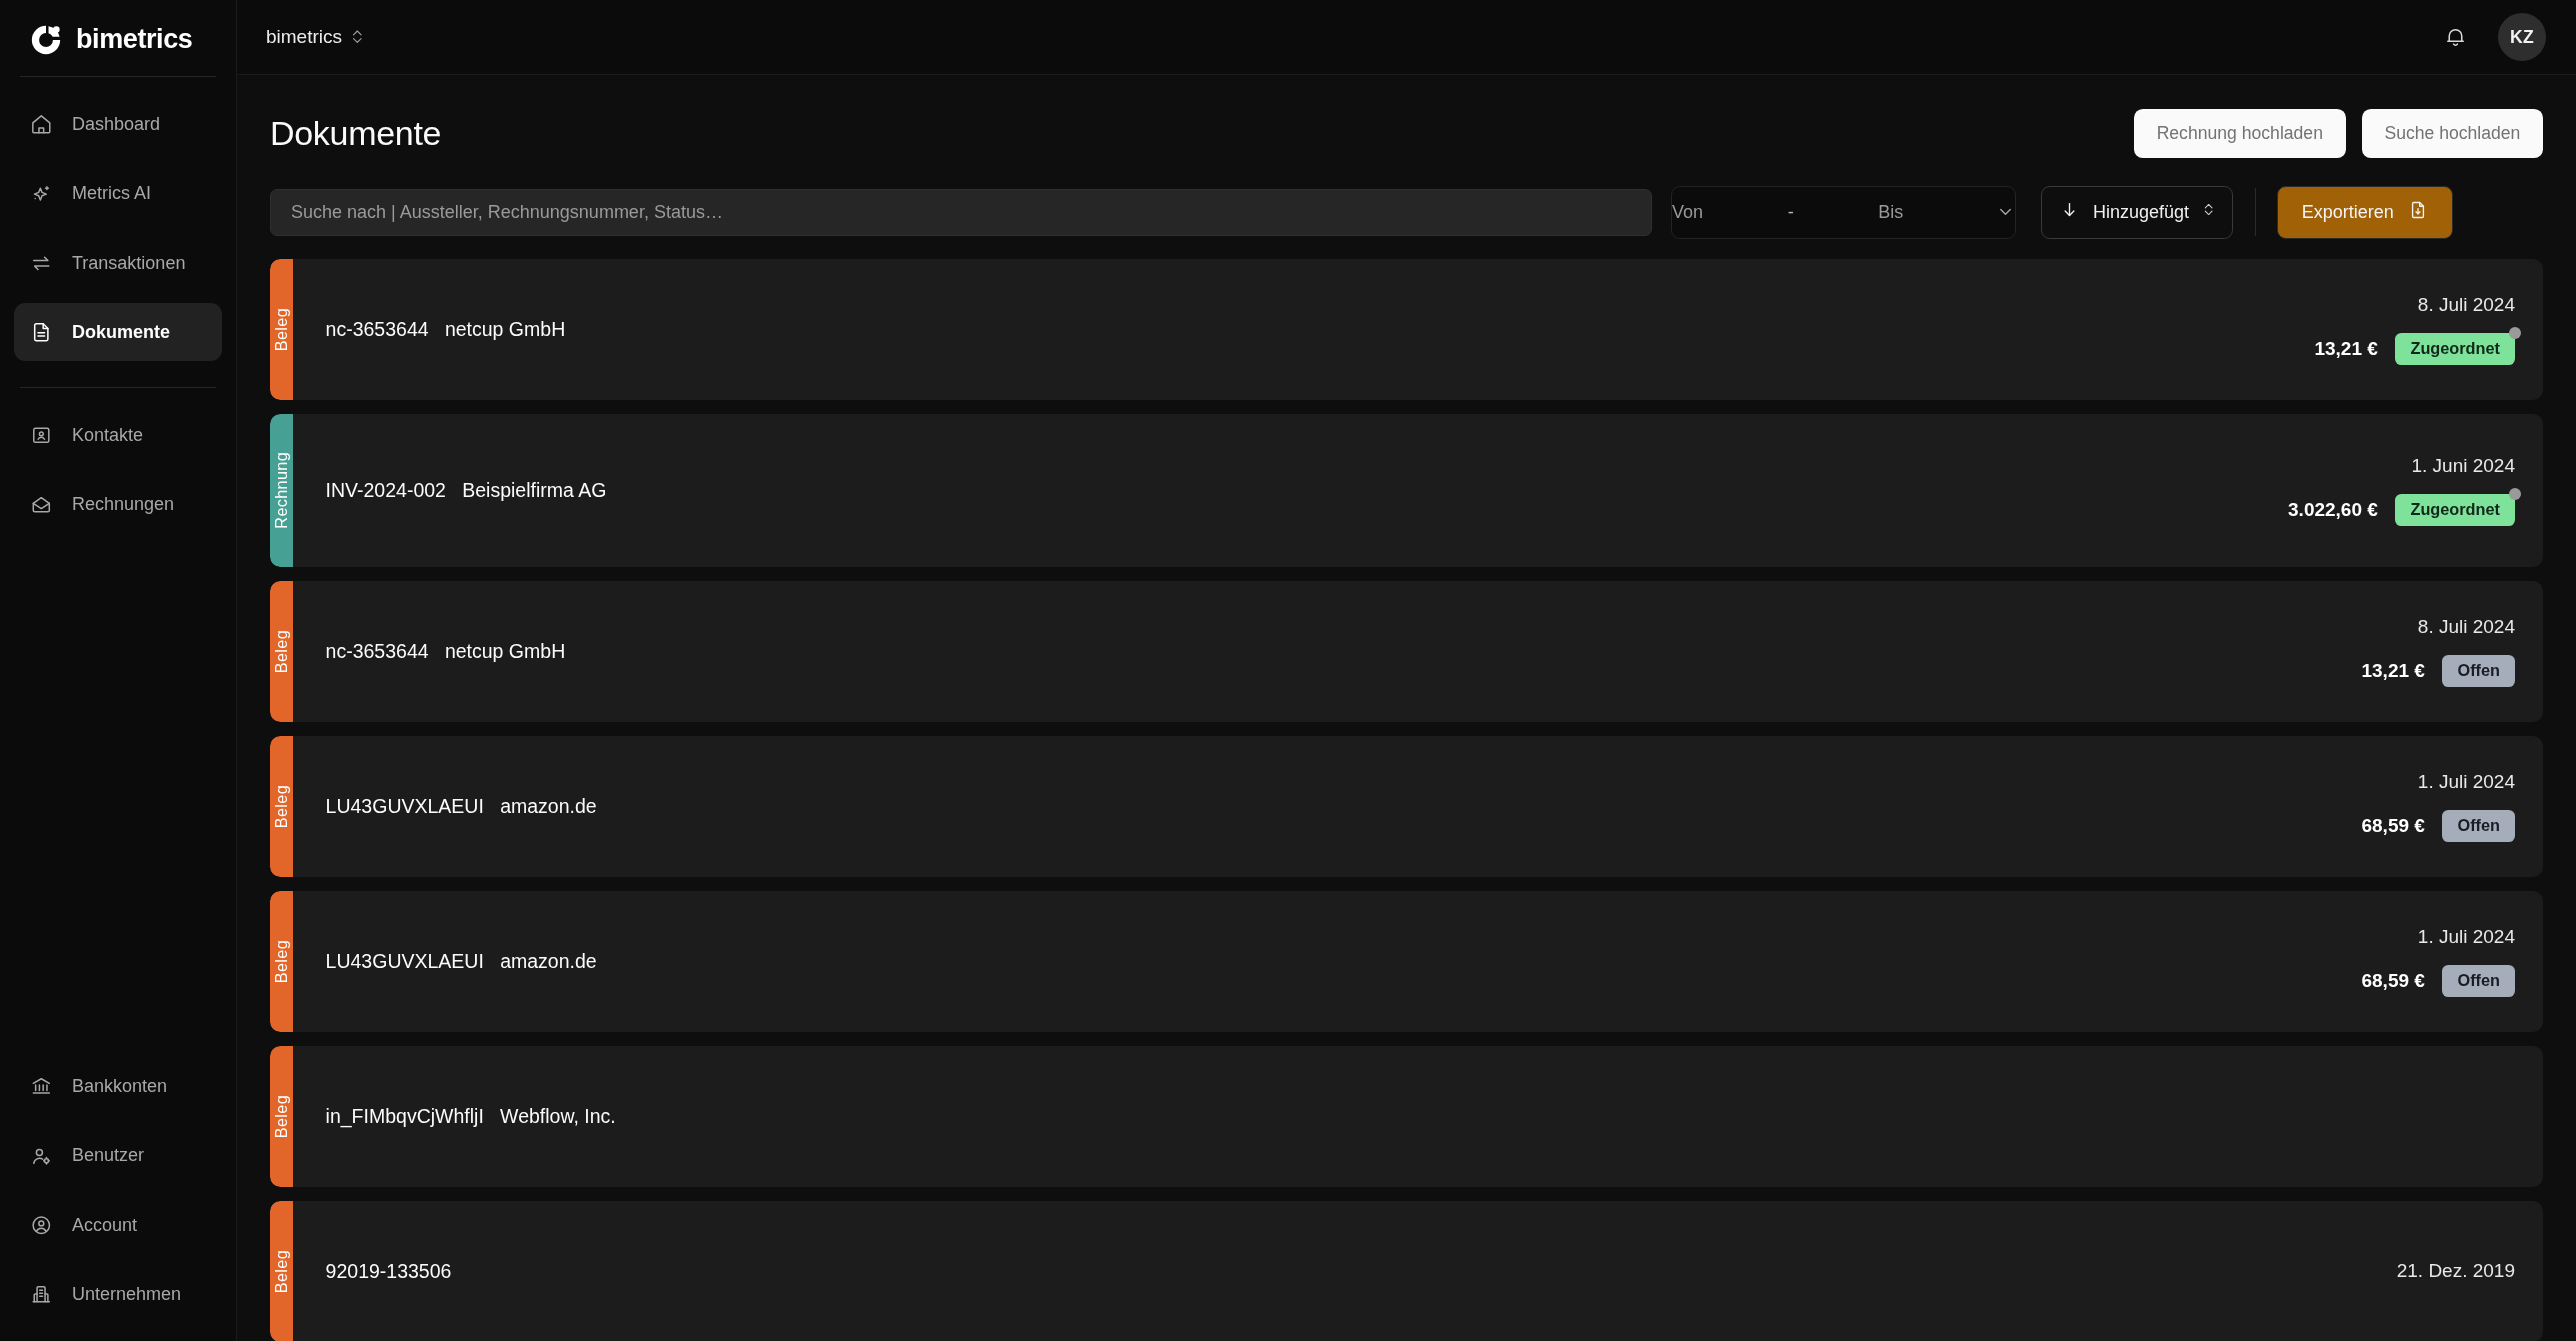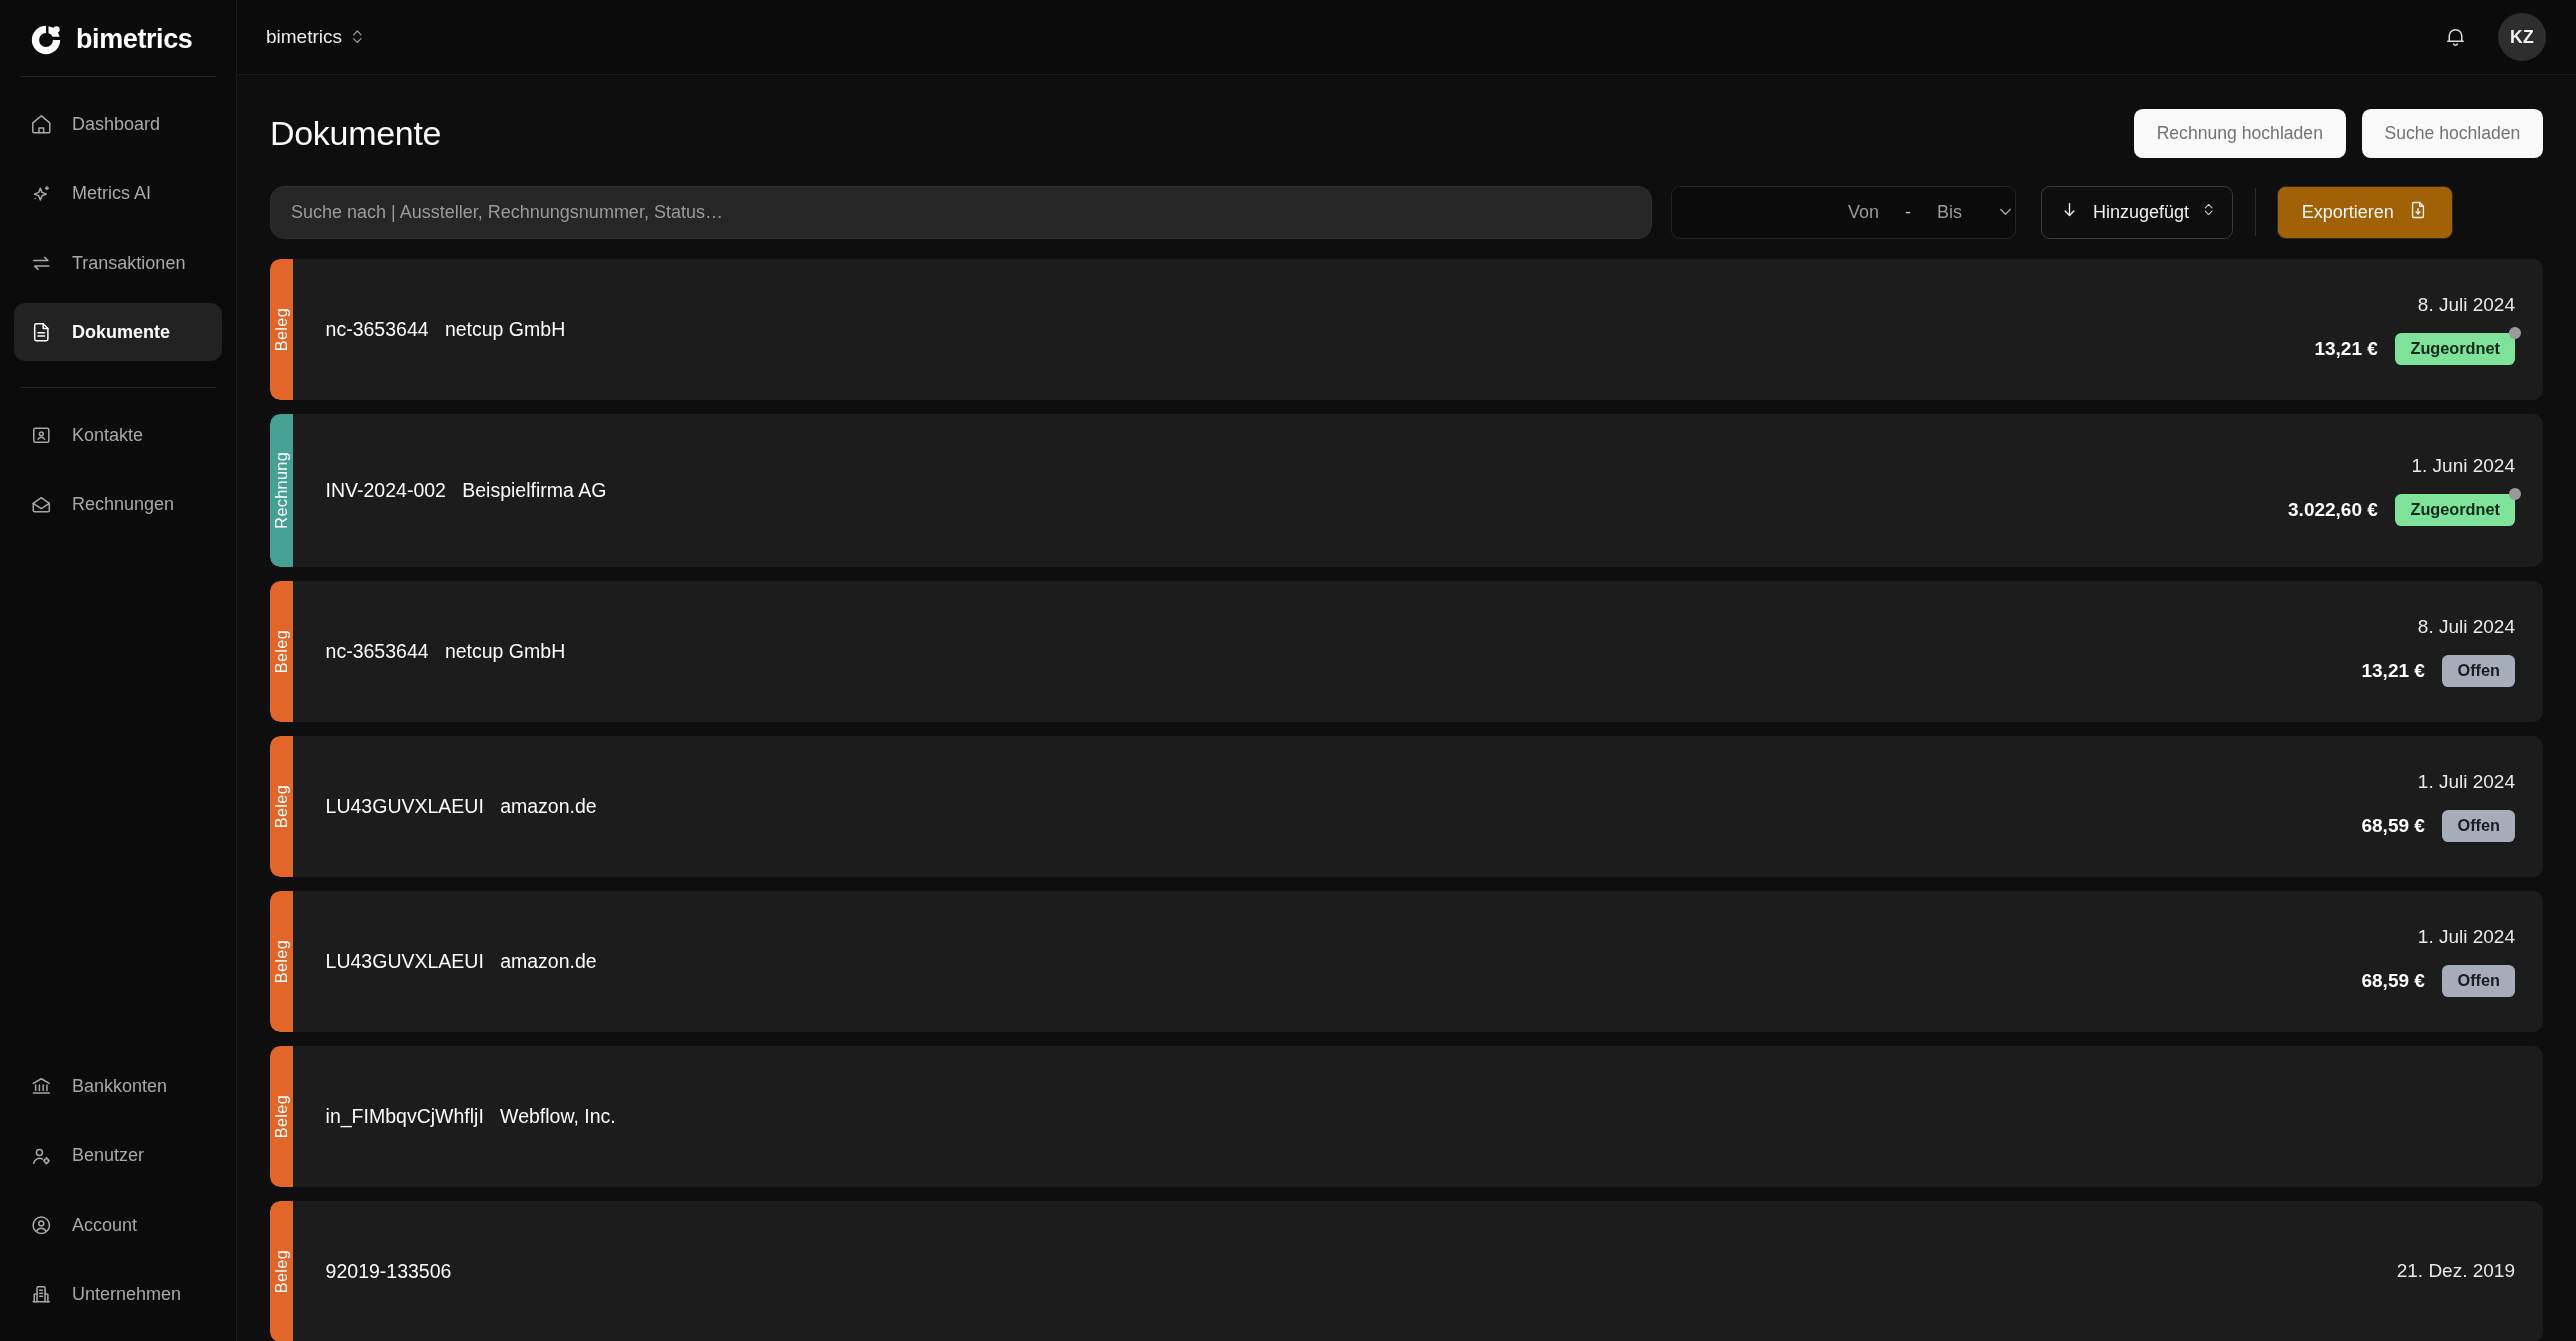--- a/index.html
+++ b/index.html
@@ -69,34 +69,34 @@
   .page-head .spacer { flex: 1 1 auto; }
   .btn-light {
     background: #fafafa; color: #737373; border: none;
     border-radius: 8.8px; height: 49px; padding: 0 22.6px;
     font-size: 17.6px; font-family: Liberation Sans, sans-serif; cursor: pointer; white-space: nowrap;
   }
   .btn-light + .btn-light { margin-left: 16.3px; }
 
   .filter-row { display: flex; align-items: center; gap: 0; margin-top: 22.6px; height: 53px; }
   .search-box {
-    flex: 1 1 auto; height: 53px; background: #262626;
-    border: 0.6px solid #2f2f2f; border-radius: 14px;
+    flex: 1 1 auto; height: 47px; background: #262626;
+    border: 0.6px solid #2f2f2f; border-radius: 7px;
     display: flex; align-items: center; padding: 0 20px;
     max-width: 1382px;
   }
   .search-box input {
     flex: 1 1 auto; background: transparent; border: none; outline: none;
     color: #e7e7e7; font-size: 18px; font-family: inherit;
   }
   .search-box input::placeholder { color: #9a9a9a; }
   .daterange {
     margin-left: 19px; height: 53px; width: 345px;
     background: #0b0b0b; border: 0.6px solid #242424; border-radius: 8.8px;
-    display: flex; align-items: center; justify-content: flex-end; gap: 0; cursor: pointer;
+    display: flex; align-items: center; justify-content: space-between; gap: 0; cursor: pointer;
   }
   .daterange .dr-l, .daterange .dr-r { color: #9a9a9a; font-size: 18px; }
   .daterange .dr-dash { color: #b8b8b8; font-size: 18px; margin: 0 26px; }
   .daterange .dr-cv { margin-left: 34px; opacity: .8; }
   .sortbtn {
     margin-left: 25px; height: 53px; padding: 0 18px;
     background: #0e0e0e; border: 0.6px solid #3a3a3a; border-radius: 8.8px;
     display: flex; align-items: center; gap: 14px; cursor: pointer;
     color: #f0f0f0; font-size: 18px;
   }

